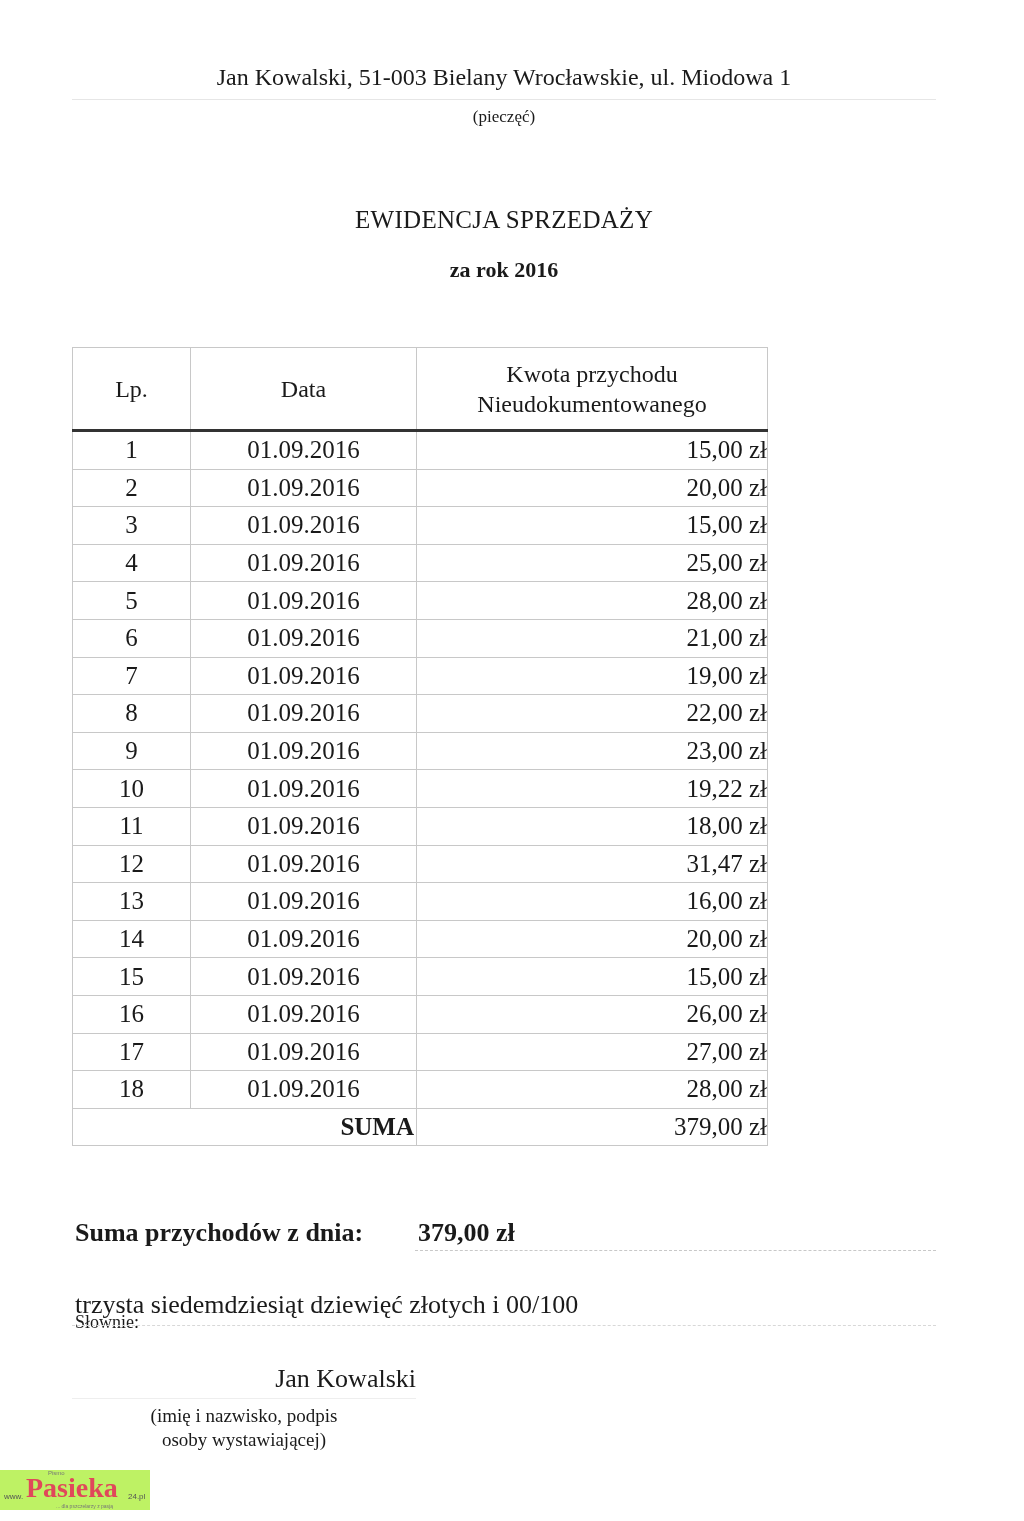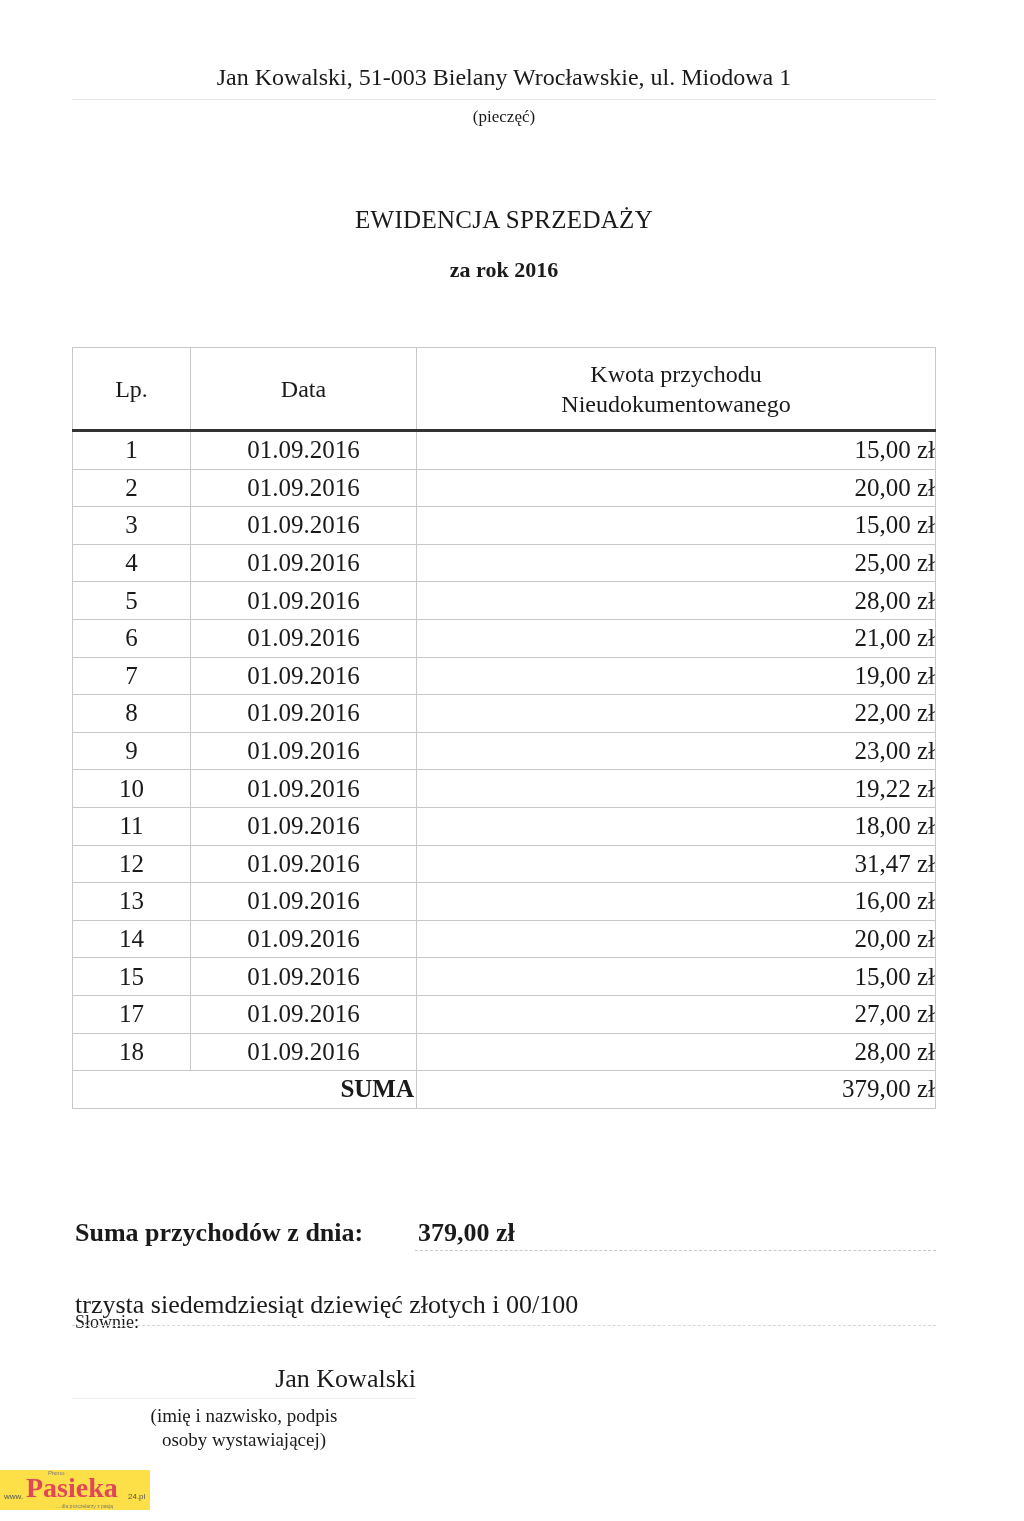--- a/index.html
+++ b/index.html
@@ -3,38 +3,38 @@
   <meta charset="utf-8">
   <style>
     html, body { margin: 0; padding: 0; background: #ffffff; }
     body { width: 1024px; height: 1521px; position: relative; overflow: hidden;
       font-family: "Liberation Serif", "DejaVu Serif", serif; color: #1a1a1a; }
     .header-line { position: absolute; left: 72px; width: 864px; top: 64px; text-align: center; font-size: 24px; }
     .header-rule { position: absolute; left: 72px; width: 864px; top: 99px; border-top: 1px solid #e6e6e6; }
     .stamp { position: absolute; left: 72px; width: 864px; top: 107px; text-align: center; font-size: 17px; }
     .title { position: absolute; left: 72px; width: 864px; top: 206px; text-align: center; font-size: 25px; font-weight: normal; letter-spacing: 0.3px; }
     .subtitle { position: absolute; left: 72px; width: 864px; top: 257px; text-align: center; font-size: 22px; font-weight: bold; }
-    table.ledger { position: absolute; left: 72px; top: 347px; width: 864px; border-collapse: collapse; font-size: 25px; }
+    table.ledger { position: absolute; left: 72px; top: 347px; width: 696px; border-collapse: collapse; font-size: 25px; }
     table.ledger th, table.ledger td { border: 1px solid #c8c8c8; padding: 0; }
     table.ledger th { font-weight: normal; height: 81px; text-align: center; line-height: 30px; font-size: 24px; border-bottom: 3px solid #333; }
     table.ledger td { height: 36.6px; line-height: 36px; }
     .col-lp { width: 117px; text-align: center; }
     .col-date { width: 225px; text-align: center; }
     .col-amt { text-align: right; padding-right: 0 !important; }
     .sum-label { text-align: right; font-weight: bold; padding-right: 2px !important; }
     .summary { position: absolute; left: 75px; top: 1218px; font-size: 26px; font-weight: bold; }
     .summary-val { position: absolute; left: 418px; top: 1218px; font-size: 26px; font-weight: bold; }
     .summary-rule { position: absolute; left: 415px; width: 521px; top: 1250px; border-top: 1px dashed #c8c8c8; }
     .slownie-label { position: absolute; left: 75px; top: 1264px; font-size: 18px; margin-top: 48px; }
     .slownie-text { position: absolute; left: 75px; top: 1290px; font-size: 26px; }
     .slownie-rule { position: absolute; left: 72px; width: 864px; top: 1325px; border-top: 1px dashed #d8d8d8; }
     .sig-name { position: absolute; left: 72px; width: 344px; top: 1364px; text-align: right; font-size: 26px; }
     .sig-rule { position: absolute; left: 72px; width: 344px; top: 1398px; border-top: 1px solid #eeeeee; }
     .sig-caption { position: absolute; left: 72px; width: 344px; top: 1404px; text-align: center; font-size: 19px; line-height: 24px; }
-    .logo { position: absolute; left: 0; top: 1470px; width: 150px; height: 40px; background: #fde047;
+    .logo { position: absolute; left: 0; top: 1470px; width: 150px; height: 40px; background: #bef264;
       font-family: "Liberation Sans", sans-serif; }
     .logo-www { position: absolute; left: 4px; top: 22px; font-size: 8px; color: #555; }
     .logo-main { position: absolute; left: 26px; top: 2px; font-size: 28px; color: #e0485a; font-family: "Liberation Serif", serif; font-weight: bold; }
     .logo-tld { position: absolute; left: 128px; top: 22px; font-size: 8px; color: #555; }
     .logo-pismo { position: absolute; left: 48px; top: 0px; font-size: 6px; color: #777; }
     .logo-tag { position: absolute; left: 56px; top: 33px; font-size: 5px; color: #777; }
   </style>
 </head>
 <body>
 
@@ -126,20 +126,25 @@
         <td class="col-lp">14</td>
         <td class="col-date">01.09.2016</td>
         <td class="col-amt">20,00 zł</td>
       </tr>
       <tr>
         <td class="col-lp">15</td>
         <td class="col-date">01.09.2016</td>
         <td class="col-amt">15,00 zł</td>
       </tr>
       <tr>
+        <td class="col-lp">16</td>
+        <td class="col-date">01.09.2016</td>
+        <td class="col-amt">26,00 zł</td>
+      </tr>
+      <tr>
         <td class="col-lp">17</td>
         <td class="col-date">01.09.2016</td>
         <td class="col-amt">27,00 zł</td>
       </tr>
       <tr>
         <td class="col-lp">18</td>
         <td class="col-date">01.09.2016</td>
         <td class="col-amt">28,00 zł</td>
       </tr>
     </tbody>

